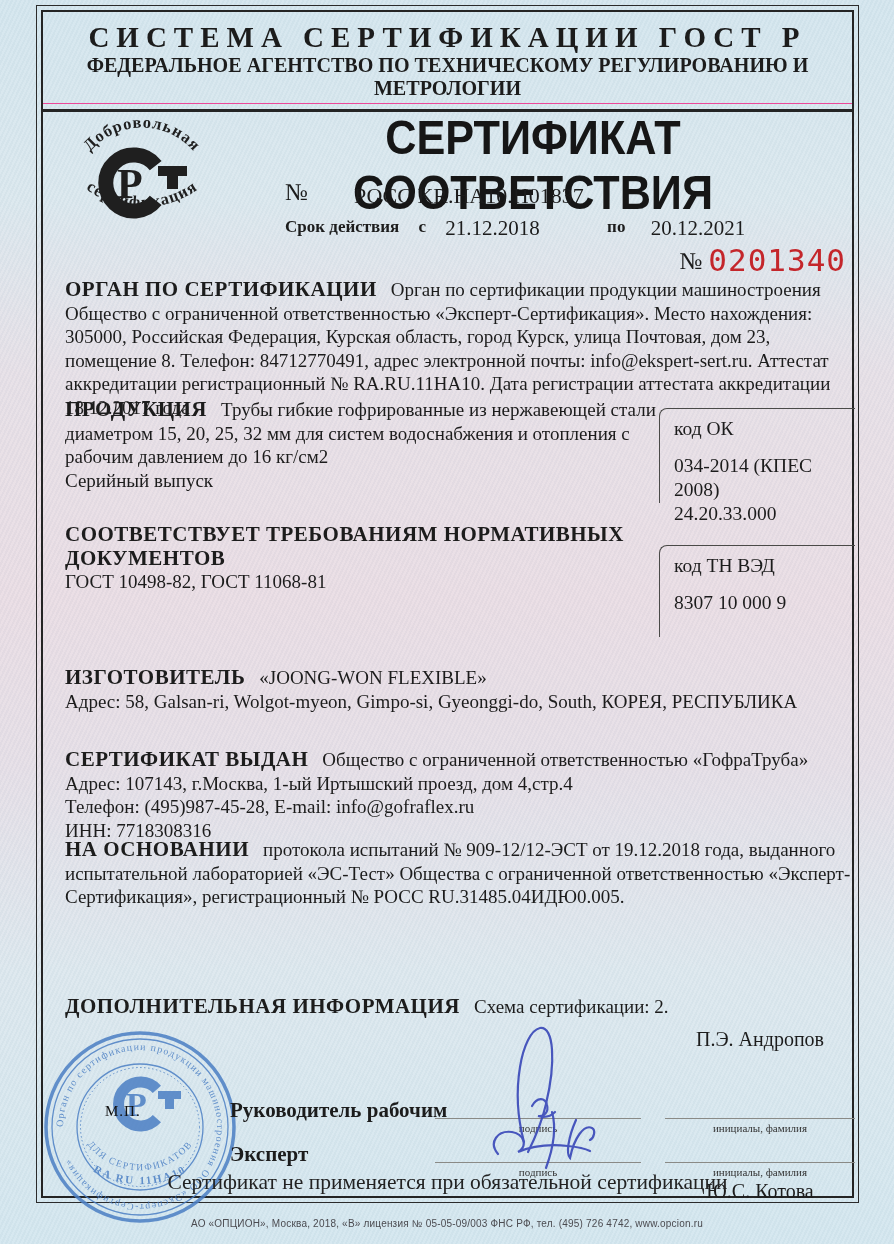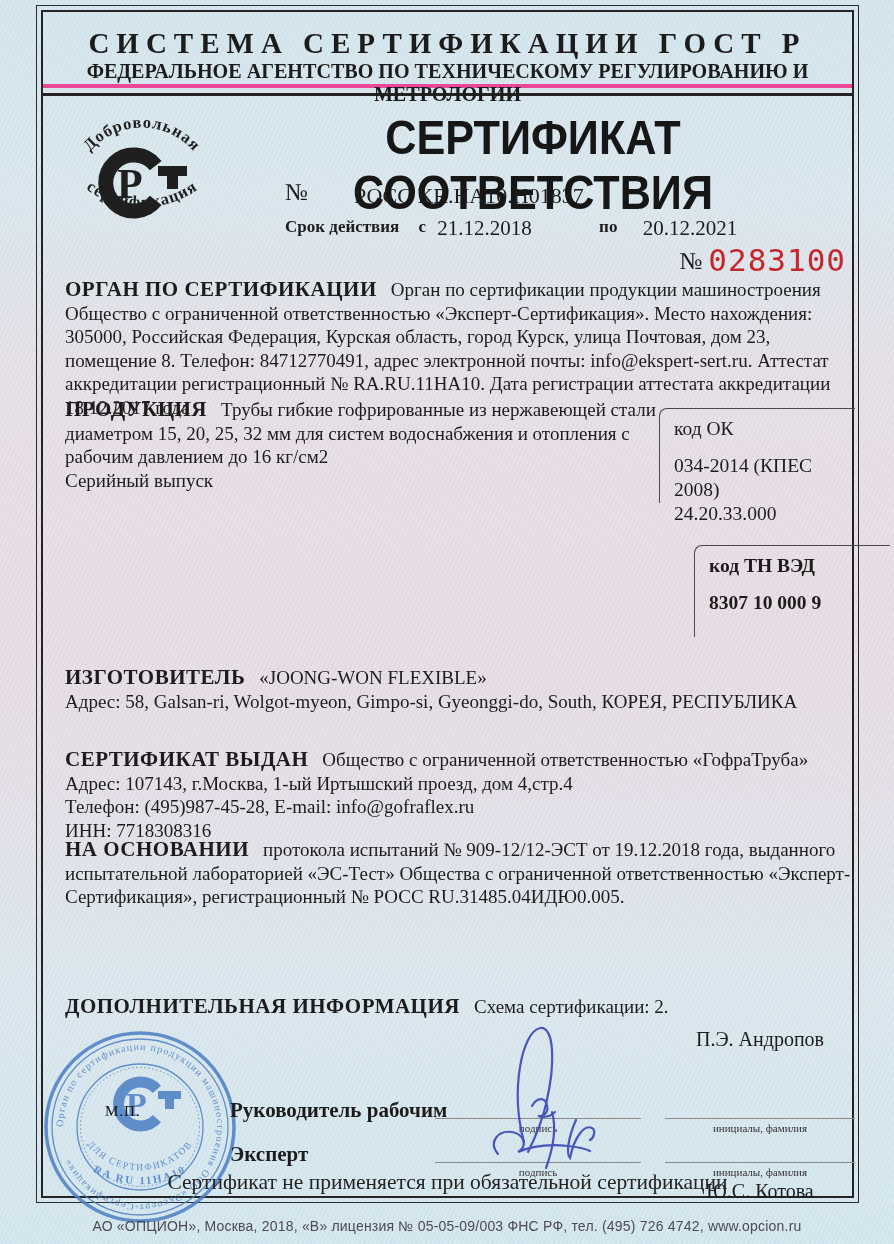--- a/index.html
+++ b/index.html
@@ -14,21 +14,21 @@
     overflow:hidden;
   }
   .frame {
     position:absolute; left:36px; top:5px; width:823px; height:1198px;
     border:1px solid #2b2b2b; padding:4px;
   }
   .inner {
     position:relative; width:100%; height:100%;
     border:2px solid #242424;
   }
-  .headerbox { height:76px; border-bottom:4px solid #ec4899; text-align:center; padding-top:15px; }
+  .headerbox { height:92px; border-bottom:1px solid #ec4899; text-align:center; padding-top:9px; }
   .sep { height:8px; border-bottom:3px solid #242424; }
   .hdr1 { font-weight:bold; font-size:29px; letter-spacing:7px; }
   .hdr2 { font-weight:bold; font-size:20.5px; letter-spacing:0px; transform:scaleX(.98); transform-origin:center; }
   .abs { position:absolute; }
   .title {
     left:170px; top:98px; width:640px; text-align:center;
     font-family:"Liberation Sans", sans-serif; font-weight:bold; font-size:48px;
     transform:scaleX(.9); transform-origin:center; letter-spacing:0px; color:#161616;
   }
   .numrow { left:242px; top:167px; font-size:22px; }
@@ -50,21 +50,21 @@
   .codebox .cbv { margin-top:14px; line-height:24px; }
   .logo-rst { left:16px; top:96px; }
   .mp { left:62px; top:1091px; font-size:15px; letter-spacing:1px; color:#111; }
   .role { font-weight:bold; font-size:21px; }
   .sigline { border-bottom:1.2px solid #8a8a86; }
   .sigcap { font-size:11px; text-align:center; color:#333; }
   .signame { font-size:20px; text-align:center; }
   .bottomnote { left:0; top:1158px; width:100%; text-align:center; font-size:21.5px; color:#222; }
   .footer {
     position:absolute; left:0; top:1218px; width:894px; text-align:center;
-    font-family:"Liberation Sans", sans-serif; font-size:14px; color:#4b4b50; letter-spacing:.2px;
+    font-family:"Liberation Sans", sans-serif; font-size:10px; color:#4b4b50; letter-spacing:.2px;
   }
   svg text { font-family:"Liberation Serif", serif; }
   .stamp { position:absolute; left:38px; top:1022px; opacity:.85; }
   .sigsvg { position:absolute; left:415px; top:1008px; }
 </style>
 </head>
 <body>
 
 <div class="frame">
   <div class="inner">
@@ -96,49 +96,53 @@
 
     <div class="abs title">СЕРТИФИКАТ СООТВЕТСТВИЯ</div>
 
     <div class="abs numrow">
       <span class="no">№</span><span class="typed">РОСС KR.HA10.H01837</span>
     </div>
 
     <div class="abs validrow">
       <b>Срок действия</b>
       <b style="margin-left:14px">с</b>
-      <span class="typed" style="margin-left:6px">21.12.2018</span>
+      <span class="typed" style="margin-left:14px">21.12.2018</span>
       <b style="margin-left:62px">по</b>
       <span class="typed" style="margin-left:20px">20.12.2021</span>
     </div>
 
     <div class="abs serialrow">
       <span>№</span>
-      <span class="serial-digits">0283100</span>
+      <span class="serial-digits">0201340</span>
     </div>
 
     <div class="abs sec" style="left:22px; top:266px; width:792px;">
       <b class="lbl">ОРГАН ПО СЕРТИФИКАЦИИ</b><span>Орган по сертификации продукции машиностроения Общество с ограниченной ответственностью «Эксперт-Сертификация». Место нахождения: 305000, Российская Федерация, Курская область, город Курск, улица Почтовая, дом 23, помещение 8. Телефон: 84712770491, адрес электронной почты: info@ekspert-sert.ru. Аттестат аккредитации регистрационный № RA.RU.11HA10. Дата регистрации аттестата аккредитации 18.12.2017 года</span>
     </div>
 
     <div class="abs sec" style="left:22px; top:386px; width:596px;">
       <b class="lbl">ПРОДУКЦИЯ</b><span>Трубы гибкие гофрированные из нержавеющей стали диаметром 15, 20, 25, 32 мм для систем водоснабжения и отопления с рабочим давлением до 16 кг/см2</span>
       <div>Серийный выпуск</div>
     </div>
 
     <div class="abs codebox" style="left:616px; top:396px; height:95px;">
       <div>код ОК</div>
       <div class="cbv">
         <div>034-2014 (КПЕС 2008)</div>
         <div>24.20.33.000</div>
       </div>
     </div>
 
-
-    <div class="abs codebox" style="left:651px; top:533px; height:92px;font-weight:bold;">
+    <div class="abs sec" style="left:22px; top:511px; width:660px;">
+      <b class="lbl" style="display:block">СООТВЕТСТВУЕТ ТРЕБОВАНИЯМ НОРМАТИВНЫХ ДОКУМЕНТОВ</b>
+      <span>ГОСТ 10498-82, ГОСТ 11068-81</span>
+    </div>
+
+    <div class="abs codebox" style="left:616px; top:533px; height:92px;">
       <div>код ТН ВЭД</div>
       <div class="cbv">8307 10 000 9</div>
     </div>
 
     <div class="abs sec" style="left:22px; top:654px; width:792px;">
       <b class="lbl">ИЗГОТОВИТЕЛЬ</b><span>«JOONG-WON FLEXIBLE»</span>
       <div>Адрес: 58, Galsan-ri, Wolgot-myeon, Gimpo-si, Gyeonggi-do, South, КОРЕЯ, РЕСПУБЛИКА</div>
     </div>
 
     <div class="abs sec" style="left:22px; top:736px; width:792px;">

